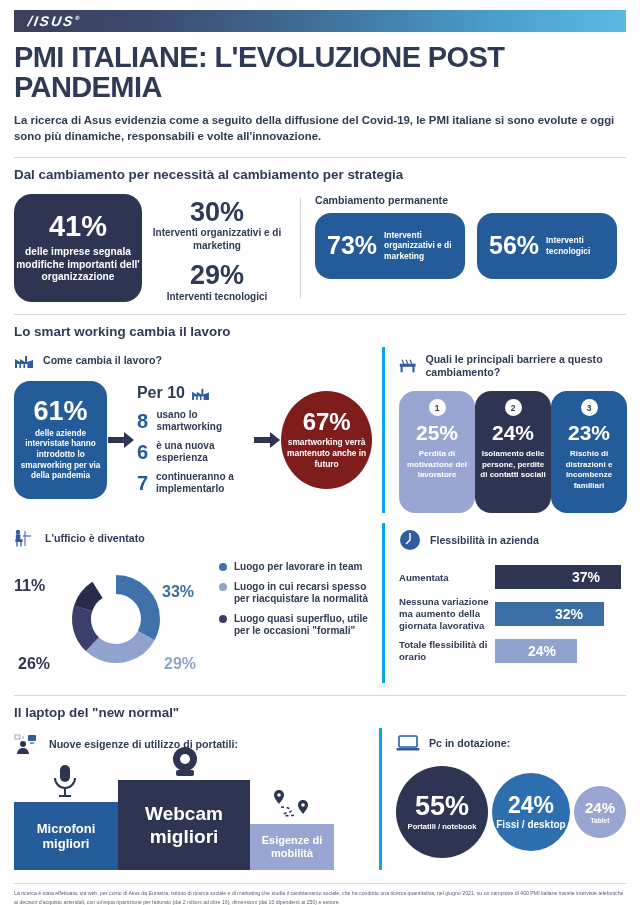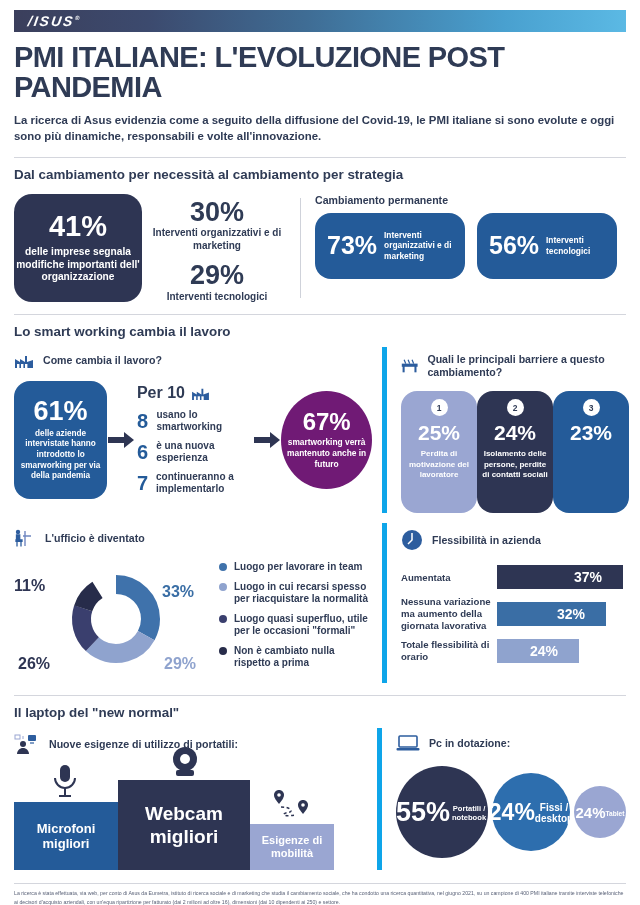--- a/index.html
+++ b/index.html
@@ -60,40 +60,40 @@
     display:flex; align-items:center; padding:10px 12px; height:66px;
   }
   .pill.p73 { width:150px; }
   .pill.p56 { width:140px; }
   .pill .big { font-size:25px; font-weight:bold; line-height:1; margin-right:7px;text-align:right; }
   .pill .cap { font-size:8.4px; line-height:1.3; font-weight:600; }
 
   
   .cols { display:flex; margin-top:8px; }
   .colL { width:368px; padding-right:10px; }
-  .colR { flex:1; border-left:5px solid #0ea5e9; padding-left:14px; }
+  .colR { flex:1; border-left:3px solid #0ea5e9; padding-left:14px; }
   .icon-head { display:flex; align-items:center; gap:9px; margin-top:6px; }
   .icon-head .lbl { font-size:10.6px; font-weight:bold; color:#2f3b55; line-height:1.25;}
 
   .flow { display:flex; align-items:center; margin-top:12px; }
   .card61 {
     width:100px; height:118px; background:#245b99; border-radius:16px; color:#fff;
     display:flex; flex-direction:column; align-items:center; justify-content:center;
     text-align:center; padding:4px;
   }
   .card61 .big{ font-size:27px; font-weight:bold; line-height:1;}
   .card61 .cap{ font-size:8.2px; line-height:1.3; margin-top:4px; font-weight:600;}
   .arrow { width:30px; display:flex; justify-content:center; color:#2e3553; }
   .per10 { width:128px; padding-left:2px; }
   .per10-h { display:flex; align-items:center; gap:6px; font-size:16px; font-weight:bold; color:#2f3b55;}
   .p10row { display:flex; align-items:center; gap:8px; margin-top:7px; }
   .p10row .n { font-size:20px; font-weight:bold; color:#245b99; width:13px; line-height:1;}
   .p10row .t { font-size:10px; font-weight:600; line-height:1.2; color:#2f3b55;}
   .circle67 {
-    width:98px; height:98px; border-radius:50%; background:#701a75; color:#fff;
+    width:98px; height:98px; border-radius:50%; background:#7f1d1d; color:#fff;
     display:flex; flex-direction:column; align-items:center; justify-content:center;
     text-align:center;
   }
   .circle67 .big{font-size:24px;font-weight:bold;line-height:1;}
   .circle67 .cap{font-size:8.4px;line-height:1.3;margin-top:3px;font-weight:600;}
 
   
   .barriers { display:flex; margin-top:12px; }
   .bcard {
     width:76px; height:122px; border-radius:16px; color:#fff;
@@ -123,21 +123,21 @@
 
   
   .podium { position:relative; height:100px; display:flex; align-items:flex-end; margin-top:16px; }
   .pbox { color:#fff; text-align:center; display:flex; align-items:center; justify-content:center;
           font-weight:bold; position:relative; }
   .pbox.micro { width:104px; height:68px; background:#245b99; font-size:13px; line-height:1.2; }
   .pbox.web   { width:132px; height:90px; background:#2e3553; font-size:19px; line-height:1.25; }
   .pbox.mob   { width:84px;  height:46px; background:#9aa6d2; font-size:11px; line-height:1.2; }
 
   .circles { display:flex; align-items:center; margin-top:14px; gap:4px;}
-  .cir { border-radius:50%; color:#fff; display:flex; flex-direction:row;
+  .cir { border-radius:50%; color:#fff; display:flex; flex-direction:column;
          align-items:center; justify-content:center; text-align:center; }
   .cir .big{font-weight:bold;line-height:1;}
   .cir .cap{font-weight:bold;margin-top:2px;}
   .c55{width:92px;height:92px;background:#2e3553;}
   .c55 .big{font-size:27px;} .c55 .cap{font-size:7.6px;}
   .c44{width:78px;height:78px;background:#2d6eae;}
   .c44 .big{font-size:23px;} .c44 .cap{font-size:10px;}
   .c24{width:52px;height:52px;background:#9aa6d2;}
   .c24 .big{font-size:15px;} .c24 .cap{font-size:6.6px;}
 
@@ -277,20 +277,21 @@
           <div class="cap">Perdita di motivazione del lavoratore</div>
         </div>
         <div class="bcard b2">
           <div class="num">2</div>
           <div class="big">24%</div>
           <div class="cap">Isolamento delle persone, perdite di contatti sociali</div>
         </div>
         <div class="bcard b3">
           <div class="num">3</div>
           <div class="big">23%</div>
+          <div class="cap">Rischio di distrazioni e incombenze familiari</div>
         </div>
       </div>
     </div>
   </div>
 
   <div class="cols" style="margin-top:10px;">
     <div class="colL">
       <div class="icon-head">
         <svg width="22" height="18" viewBox="0 0 22 18">
           <circle cx="4" cy="3" r="2.2" fill="#2d5d9e"></circle>
@@ -323,24 +324,20 @@
             <span>Luogo per lavorare in team</span>
           </div>
           <div class="lrow">
             <span class="dot" style="background:#8fa3ce;"></span>
             <span>Luogo in cui recarsi spesso per riacquistare la normalità</span>
           </div>
           <div class="lrow">
             <span class="dot" style="background:#3a3f6e;"></span>
             <span>Luogo quasi superfluo, utile per le occasioni "formali"</span>
           </div>
-          <div class="lrow">
-            <span class="dot" style="background:#272c4a;"></span>
-            <span>Non è cambiato nulla rispetto a prima</span>
-          </div>
         </div>
       </div>
     </div>
 
     <div class="colR">
       <div class="icon-head">
         <svg width="22" height="22" viewBox="0 0 22 22">
           <circle cx="11" cy="11" r="10" fill="#2d5d9e"></circle>
           <path d="M11 4v7l-4 4" stroke="#fff" stroke-width="1.5" fill="none"></path>
         </svg>

